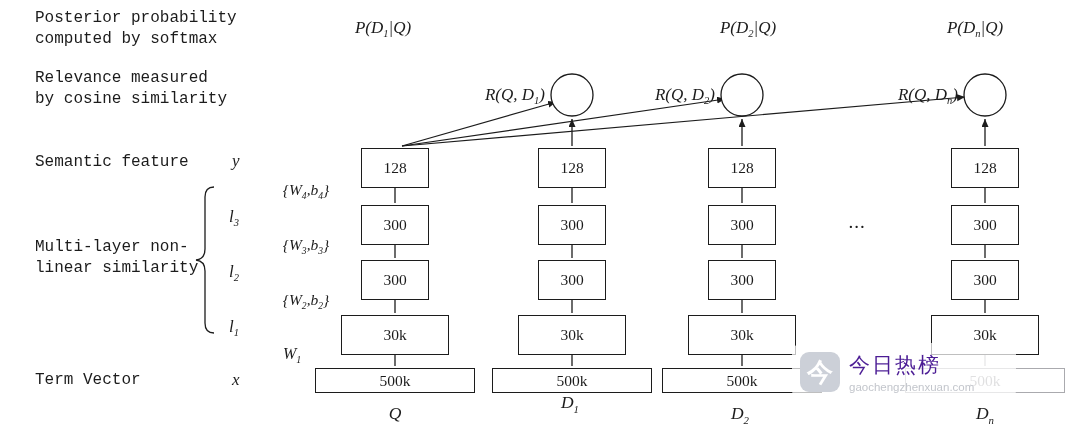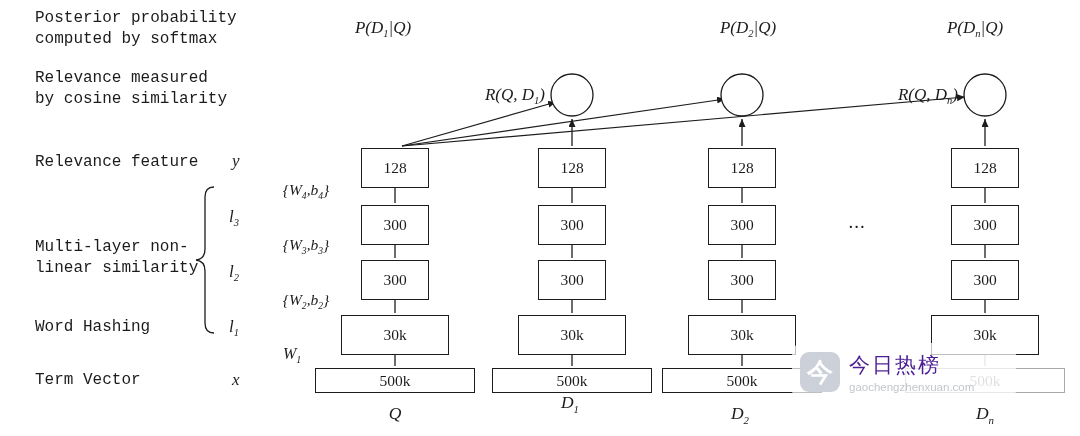--- a/index.html
+++ b/index.html
@@ -94,41 +94,41 @@
 
     <circle cx="572" cy="95" r="21" fill="#ffffff" stroke="#1c1c1c" stroke-width="1.3"></circle>
     <circle cx="742" cy="95" r="21" fill="#ffffff" stroke="#1c1c1c" stroke-width="1.3"></circle>
     <circle cx="985" cy="95" r="21" fill="#ffffff" stroke="#1c1c1c" stroke-width="1.3"></circle>
   </svg>
 
   <div class="lab pre" style="left:35px; top:8px">Posterior probability
 computed by softmax</div>
   <div class="lab pre" style="left:35px; top:68px">Relevance measured
 by cosine similarity</div>
-  <div class="lab" style="left:35px; top:152px">Relevance feature</div>
+  <div class="lab" style="left:35px; top:152px">Semantic feature</div>
   <div class="lab pre" style="left:35px; top:237px">Multi-layer non-
 linear similarity</div>
-  <div class="lab" style="left:35px; top:317px">Word Hashing</div>
   <div class="lab" style="left:35px; top:370px">Term Vector</div>
 
   <div class="math" style="left:232px; top:151px">y</div>
   <div class="wb" style="left:268px; top:181px">{W<sub>4</sub>,b<sub>4</sub>}</div>
   <div class="math" style="left:229px; top:207px">l<sub>3</sub></div>
   <div class="wb" style="left:268px; top:236px">{W<sub>3</sub>,b<sub>3</sub>}</div>
   <div class="math" style="left:229px; top:262px">l<sub>2</sub></div>
   <div class="wb" style="left:268px; top:291px">{W<sub>2</sub>,b<sub>2</sub>}</div>
   <div class="math" style="left:229px; top:317px">l<sub>1</sub></div>
   <div class="math" style="left:283px; top:345px; font-size:16px">W<sub>1</sub></div>
   <div class="math" style="left:232px; top:370px">x</div>
 
   <div class="toplab" style="left:383px; top:18px">P(D<sub>1</sub>|Q)</div>
   <div class="toplab" style="left:748px; top:18px">P(D<sub>2</sub>|Q)</div>
   <div class="toplab" style="left:975px; top:18px">P(D<sub>n</sub>|Q)</div>
 
   <div class="rlab" style="left:445px; top:85px">R(Q, D<sub>1</sub>)</div>
+  <div class="rlab" style="left:615px; top:85px">R(Q, D<sub>2</sub>)</div>
   <div class="rlab" style="left:858px; top:85px">R(Q, D<sub>n</sub>)</div>
 
   <div class="box" style="left:315px; top:368px; width:160px; height:25px">500k</div>
   <div class="box" style="left:341px; top:315px; width:108px">30k</div>
   <div class="box" style="left:361px; top:260px; width:68px">300</div>
   <div class="box" style="left:361px; top:205px; width:68px">300</div>
   <div class="box" style="left:361px; top:148px; width:68px">128</div>
 
   <div class="box" style="left:492px; top:368px; width:160px; height:25px">500k</div>
   <div class="box" style="left:518px; top:315px; width:108px">30k</div>

